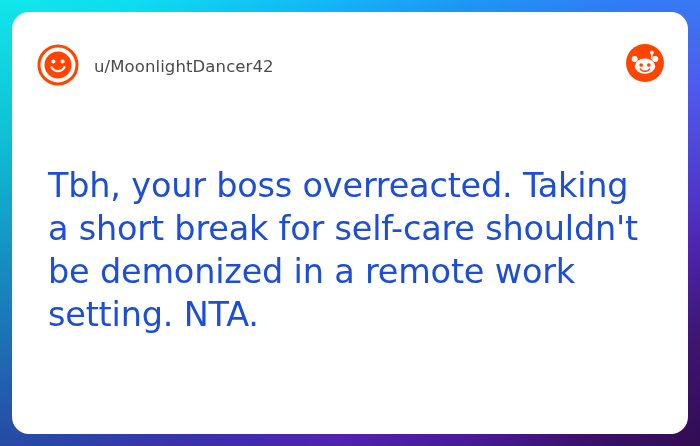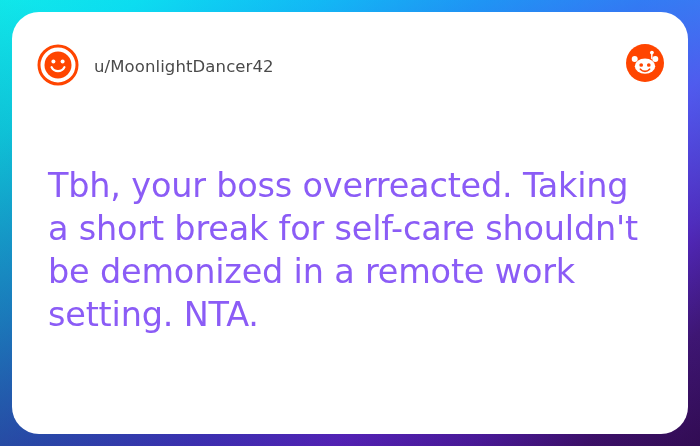--- a/index.html
+++ b/index.html
@@ -41,21 +41,21 @@
         rgba(40,0,70,0.45) 100%);
   }
   
   #card {
     position: absolute;
     left: 12px;
     top: 12px;
     width: 676px;
     height: 422px;
     background: #ffffff;
-    border-radius: 27px;
+    border-radius: 17px;
     box-sizing: border-box;
     overflow: hidden;
   }
   
   .header {
     position: absolute;
     left: 0;
     top: 0;
     right: 0;
     height: 86px;
@@ -86,21 +86,21 @@
     height: 38px;
   }
   
   .post-body {
     position: absolute;
     left: 36px;
     top: 152px;
     width: 610px;
     font-size: 33.5px;
     line-height: 43px;
-    color: #8b5cf6;
+    color: #1d4ed8;
     letter-spacing: -0.2px;
     font-family: "DejaVu Sans", sans-serif;
     font-weight: 400;
     white-space: pre-wrap;
     word-break: normal;
   }
 </style>
 </head>
 <body>
 

